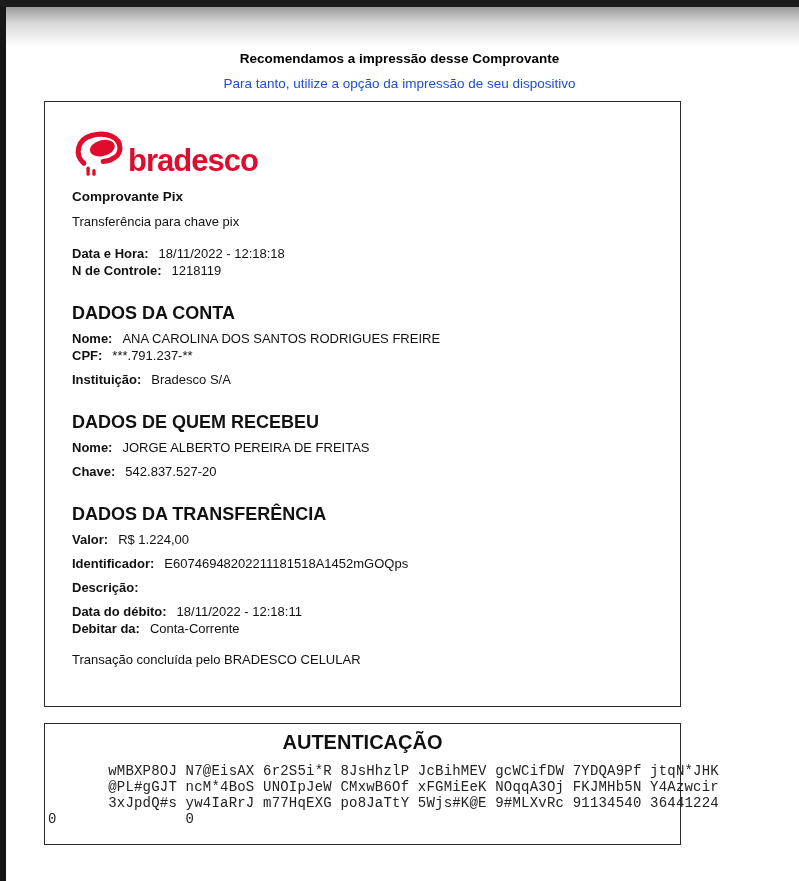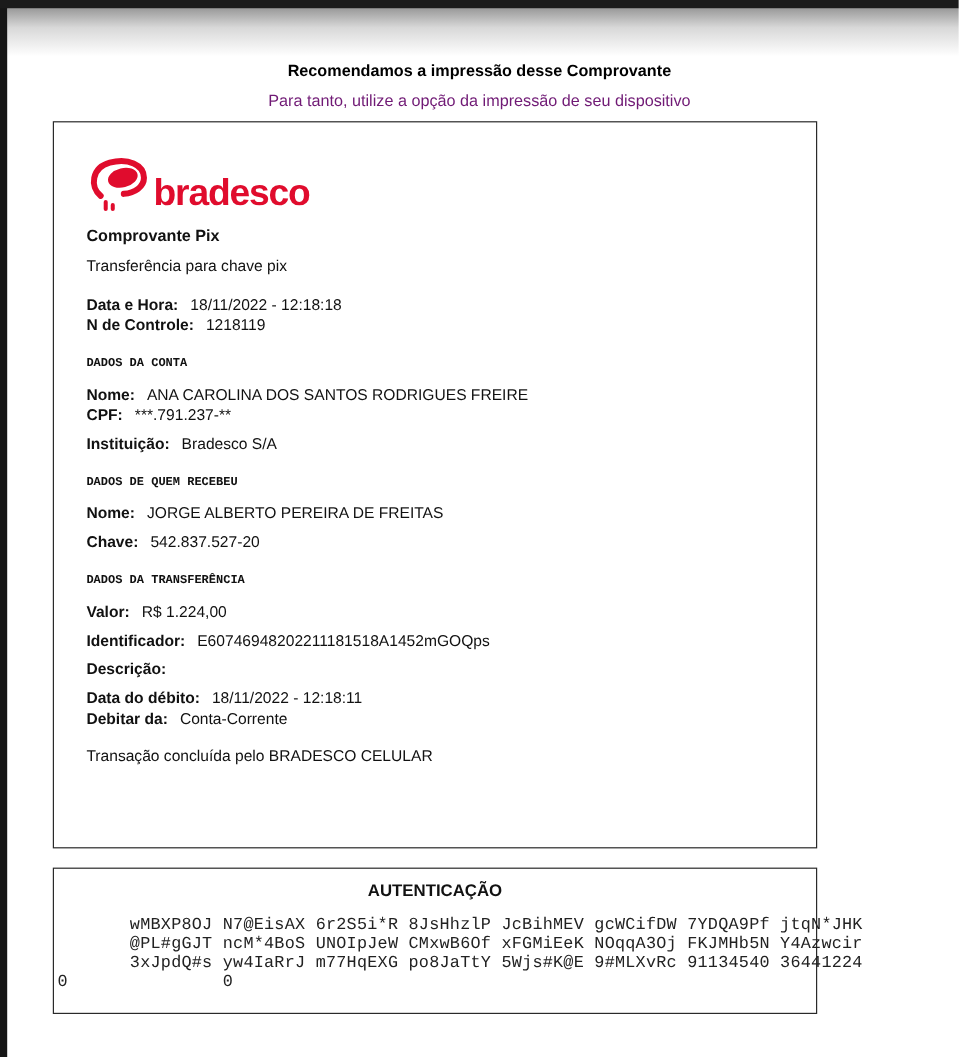--- a/index.html
+++ b/index.html
@@ -23,21 +23,21 @@
     position: absolute; top: 7px; left: 6px; width: 793px; height: 40px;
     background: linear-gradient(180deg, #9a9a9a 0%, #d8d8d8 40%, #ffffff 100%);
     z-index: 1;
   }
   .content { position: relative; z-index: 2; padding-top: 50px; }
   .print-header { text-align: center; }
   .print-title {
     font-size: 13.5px; font-weight: bold; line-height: 17px; color: #000;
   }
   .print-subtitle {
-    font-size: 13.5px; line-height: 16px; margin-top: 9px; color: #701a75;
+    font-size: 13.5px; line-height: 16px; margin-top: 9px; color: #1d4ed8;
   }
   .box {
     margin-left: 44px; width: 637px;
     border: 1.5px solid #2a2a2a;
     background: #fff;
   }
   .receipt-box {
     margin-top: 9px;
     min-height: 606px;
     padding: 26px 26px 22px 27px;
@@ -47,30 +47,30 @@
   .brand-word {
     font-size: 31px; font-weight: bold; letter-spacing: -1px;
     line-height: 30px; margin-left: 2px; margin-bottom: 4px;
   }
   .receipt-title { font-size: 13.5px; font-weight: bold; line-height: 17px; margin-top: 6px; }
   .receipt-subtitle { font-size: 13px; line-height: 17px; margin-top: 8px; }
   .meta-block { margin-top: 15px; }
   .line { font-size: 13px; line-height: 17px; }
   .line b { font-weight: bold; }
   .line .v { margin-left: 10px; }
-  .section-heading { font-size: 10px; font-weight: bold; line-height: 17px; margin: 16px 0 8px 0; font-family: Liberation Mono, monospace; }
+  .section-heading { font-size: 18px; font-weight: bold; line-height: 17px; margin: 26px 0 8px 0; }
   .para { margin-bottom: 7px; }
   .para:last-child { margin-bottom: 0; }
   .footer-note { font-size: 13px; line-height: 17px; margin-top: 14px; }
   .auth-box {
     margin-top: 16px;
     min-height: 122px;
     padding: 10px 0 12px 0;
   }
-  .auth-heading { text-align: center; font-size: 14px; font-weight: bold; line-height: 17px; }
+  .auth-heading { text-align: center; font-size: 20px; font-weight: bold; line-height: 17px; }
   .auth-code {
     margin-top: 12px;
     font-family: "Liberation Mono", monospace;
     font-size: 14px; line-height: 16px; letter-spacing: 0.2px;
     color: #222;
     padding-left: 3px;
     white-space: pre;
   }
 </style>
 </head>

